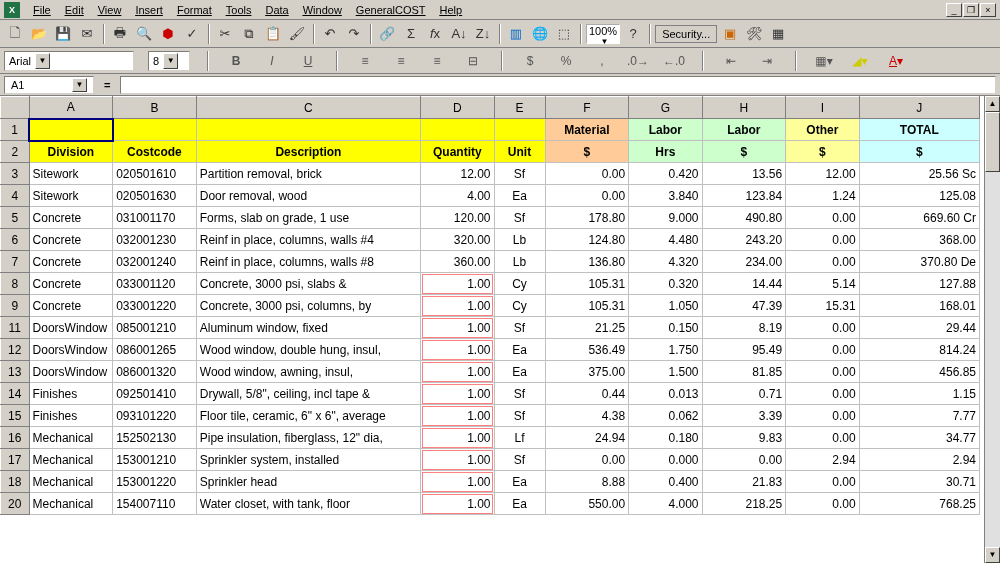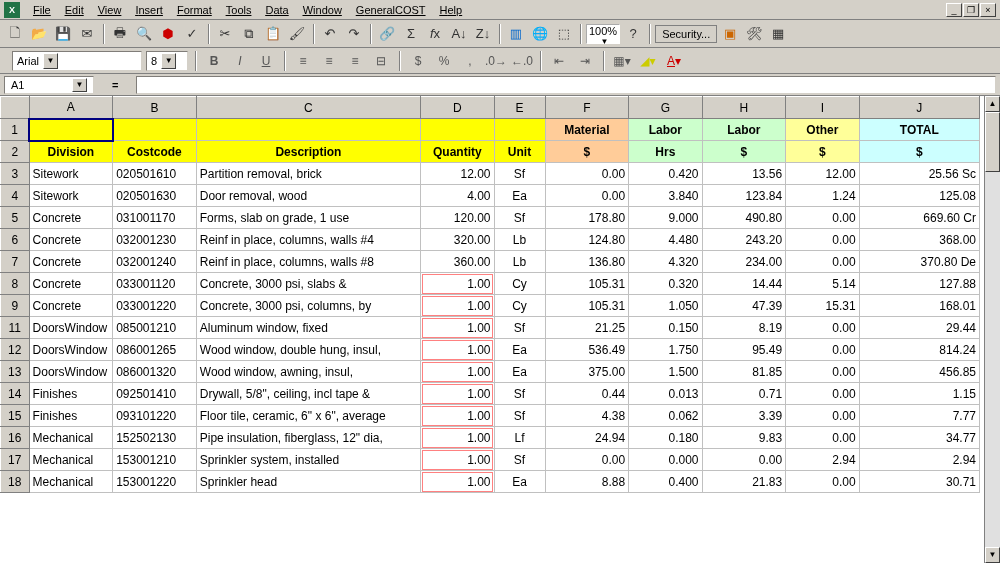--- a/index.html
+++ b/index.html
@@ -72,21 +72,21 @@
 }
 .toolbar .zoom-box .arrow { font-size: 8px; color: #000; padding-left: 3px; }
 .toolbar .security {
   border: 1px solid #808080; padding: 2px 6px;
   font-size: 11px; background: #d4d0c8;
 }
 .toolbar2 {
   display: flex; align-items: center;
   background: #d4d0c8;
   border-bottom: 1px solid #808080;
-  padding: 2px 12px; height: 26px; gap: 4px;
+  padding: 2px 4px; height: 26px; gap: 14px;
 }
 .toolbar2 .combo {
   background: white; border: 1px inset #d4d0c8;
   height: 20px; display: flex; align-items: center;
   padding: 0 4px; font-size: 11px;
 }
 .toolbar2 .combo .arrow {
   width: 15px; height: 16px; margin-left: 4px;
   background: #d4d0c8;
   border: 1px solid #fff; border-right-color:#404040; border-bottom-color:#404040;
@@ -95,21 +95,21 @@
 .toolbar2 .btn {
   width: 22px; height: 22px;
   border: 1px solid transparent;
   display: flex; align-items: center; justify-content: center;
   font-size: 12px; color: #555;
 }
 .toolbar2 .sep { width:1px;height:20px;background:#808080;box-shadow:1px 0 0 #fff;margin:0 3px; }
 .namebox-row {
   display: flex; align-items: center;
   background: #d4d0c8; border-bottom: 1px solid #808080;
-  height: 22px; padding: 2px 4px; gap: 12px;
+  height: 22px; padding: 2px 4px; gap: 4px;
 }
 .name-box {
   width: 90px; background: white; border: 1px inset #d4d0c8;
   height: 18px; display: flex; align-items: center; padding: 0 6px;
   text-align: center; justify-content: center;
 }
 .name-box .arrow {
   margin-left: auto; width: 15px; height: 14px;
   background: #d4d0c8; border: 1px solid #fff;
   border-right-color:#404040; border-bottom-color:#404040;
@@ -534,20 +534,33 @@
             <td>153001220</td>
             <td>Sprinkler head</td>
             <td class="num red-box">1.00</td>
             <td style="text-align: center;">Ea</td>
             <td class="num">8.88</td>
             <td class="num">0.400</td>
             <td class="num">21.83</td>
             <td class="num">0.00</td>
             <td class="num">30.71</td>
           </tr>
+          <tr>
+            <th class="rowhdr">20</th>
+            <td>Mechanical</td>
+            <td>154007110</td>
+            <td>Water closet, with tank, floor</td>
+            <td class="num red-box">1.00</td>
+            <td style="text-align: center;">Ea</td>
+            <td class="num">550.00</td>
+            <td class="num">4.000</td>
+            <td class="num">218.25</td>
+            <td class="num">0.00</td>
+            <td class="num">768.25</td>
+          </tr>
         </tbody>
     </table>
   </div>
   <div class="vscroll">
     <div class="arrow">▲</div>
     <div class="track">
       <div class="thumb"></div>
     </div>
     <div class="arrow">▼</div>
   </div>

